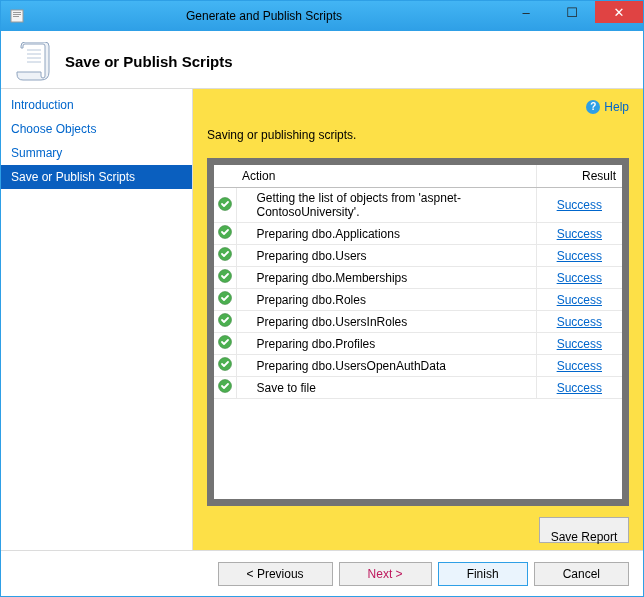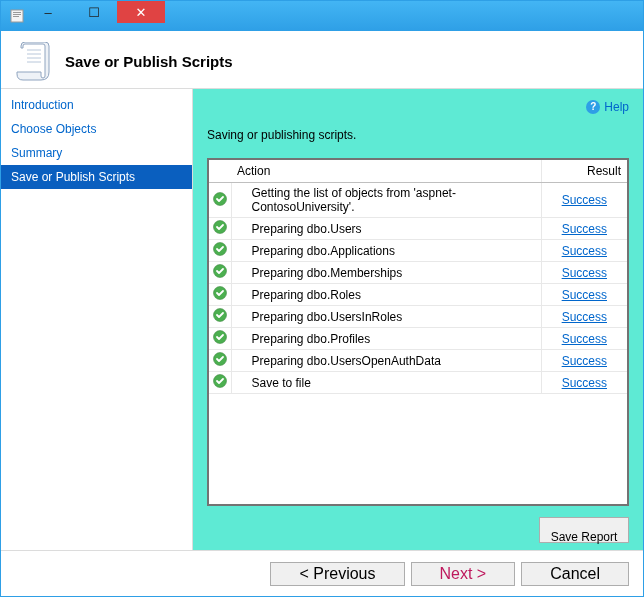--- a/index.html
+++ b/index.html
@@ -7,55 +7,56 @@
 .titlebar { height: 30px; background: linear-gradient(#43b5f4, #2e9fe6); display: flex; align-items: center; color: #000; position: relative; }
 .titlebar-title { flex: 1; text-align: center; font-size: 12px; color: #000; }
 .titlebar-icon { width: 16px; height: 16px; margin-left: 8px; }
 .win-controls { display: flex; height: 100%; }
 .win-btn { width: 46px; height: 22px; display: flex; align-items: center; justify-content: center; font-size: 13px; cursor: pointer; }
 .win-btn.close { background: #e04343; color: #fff; width: 48px; }
 .win-btn.min, .win-btn.max { color: #222; }
 .header { display: flex; align-items: center; padding: 10px 14px 6px 14px; border-bottom: 1px solid #dcdcdc; height: 58px; background: #fff; }
 .header-icon { width: 36px; height: 40px; margin-right: 14px; }
 .header-title { font-size: 15px; font-weight: bold; color: #000; }
-.body { display: flex; height: calc(100% - 30px - 58px - 46px); background: #5eead4; }
+.body { display: flex; height: calc(100% - 30px - 58px - 46px); background: #fde047; }
 .sidebar { width: 192px; border-right: 1px solid #dcdcdc; background: #fff; padding-top: 4px; }
 .sidebar-item { padding: 5px 10px; color: #0066cc; cursor: pointer; font-size: 12px; }
 .sidebar-item.active { background: #0a5fbf; color: #fff; }
 .main { flex: 1; padding: 10px 14px 0 14px; display: flex; flex-direction: column; }
 .help-row { text-align: right; margin-bottom: 14px; }
 .help-link { color: #0066cc; font-size: 12px; cursor: pointer; display: inline-flex; align-items: center; gap: 4px; }
 .help-icon { display: inline-block; width: 14px; height: 14px; border-radius: 50%; background: #2e9fe6; color: #fff; text-align: center; font-size: 10px; line-height: 14px; font-weight: bold; }
 .section-title { font-weight: normal; font-size: 12px; margin-bottom: 16px; }
-.table-container { border: 2px solid #737373; background: #fff; flex: 1; overflow: auto; margin-bottom: 11px; }
+.table-container { border: 7px solid #737373; background: #fff; flex: 1; overflow: auto; margin-bottom: 11px; }
 table { width: 100%; border-collapse: collapse; font-size: 12px; }
 th { text-align: left; font-weight: normal; padding: 4px 6px; border-bottom: 1px solid #bfbfbf; background: #fff; border-right: 1px solid #e8e8e8; }
 th:first-child { width: 22px; border-right: none; }
 th.result-col { width: 70px; text-align: right; }
 td { padding: 3px 20px; border-bottom: 1px solid #e8e8e8; border-right: 1px solid #e8e8e8; vertical-align: middle; }
 td:last-child, th:last-child { border-right: none; }
 td.icon-cell { width: 22px; text-align: center; padding: 2px; }
 .success-icon { width: 14px; height: 14px; display: inline-block; }
 .report-row { text-align: right; margin-bottom: 6px; }
 .footer { height: 46px; border-top: 1px solid #dcdcdc; display: flex; align-items: center; justify-content: flex-end; padding: 0 14px; gap: 6px; background: #fff; }
-.btn { min-width: 76px; height: 24px; font-size: 16px; border: 1px solid #adadad; background: #f0f0f0; cursor: pointer; padding: 0 28px; }
+.btn { min-width: 76px; height: 24px; font-size: 12px; border: 1px solid #adadad; background: #f0f0f0; cursor: pointer; padding: 0 28px; }
 .btn:disabled { color: #be185d; cursor: default; }
 .btn.primary { border: 1px solid #2e9fe6; background: #eaf4fd; }
 .report-btn { min-width: 90px; height: 24px; font-size: 12px; border: 1px solid #adadad; background: #f0f0f0; cursor: pointer; padding: 12px 10px; }
 </style>
 </head>
 <body>
 
 <div class="titlebar">
   <svg class="titlebar-icon" viewBox="0 0 16 16">
       <rect x="2" y="2" width="12" height="12" fill="#f4f4f4" stroke="#999"></rect>
       <rect x="4" y="4" width="8" height="1" fill="#999"></rect>
       <rect x="4" y="6" width="8" height="1" fill="#999"></rect>
       <rect x="4" y="8" width="6" height="1" fill="#999"></rect>
     </svg>
+  <div class="titlebar-title">Generate and Publish Scripts</div>
   <div class="win-controls">
     <div class="win-btn min">–</div>
     <div class="win-btn max">☐</div>
     <div class="win-btn close">✕</div>
   </div>
 </div>
 
 <div class="header">
   <svg class="header-icon" viewBox="0 0 36 40">
     <path d="M 6 4 Q 6 0 10 0 L 30 0 Q 34 0 34 4 L 34 30 Q 34 38 26 38 L 8 38 Q 2 38 2 32 L 2 30 L 26 30 L 26 34 Q 26 36 28 36 Q 30 36 30 34 L 30 4 Q 30 2 28 2 L 10 2 Q 8 2 8 4 L 8 6 L 6 6 Z" fill="#eef2f7" stroke="#8fa4bf" stroke-width="1"></path>
@@ -98,29 +99,29 @@
                   <path d="M4 7 L6 9 L10 5" stroke="#fff" stroke-width="1.8" fill="none" stroke-linecap="round" stroke-linejoin="round"></path>
                 </svg></td>
               <td>Getting the list of objects from 'aspnet-ContosoUniversity'.</td>
               <td style="color: rgb(0, 102, 204); text-decoration: underline; cursor: pointer;">Success</td>
             </tr>
             <tr>
               <td class="icon-cell"><svg class="success-icon" viewBox="0 0 14 14">
                   <circle cx="7" cy="7" r="6.5" fill="#4caf50" stroke="#2e7d32" stroke-width="0.5"></circle>
                   <path d="M4 7 L6 9 L10 5" stroke="#fff" stroke-width="1.8" fill="none" stroke-linecap="round" stroke-linejoin="round"></path>
                 </svg></td>
-              <td>Preparing dbo.Users</td>
+              <td>Preparing dbo.Applications</td>
               <td style="color: rgb(0, 102, 204); text-decoration: underline; cursor: pointer;">Success</td>
             </tr>
             <tr>
               <td class="icon-cell"><svg class="success-icon" viewBox="0 0 14 14">
                   <circle cx="7" cy="7" r="6.5" fill="#4caf50" stroke="#2e7d32" stroke-width="0.5"></circle>
                   <path d="M4 7 L6 9 L10 5" stroke="#fff" stroke-width="1.8" fill="none" stroke-linecap="round" stroke-linejoin="round"></path>
                 </svg></td>
-              <td>Preparing dbo.Applications</td>
+              <td>Preparing dbo.Users</td>
               <td style="color: rgb(0, 102, 204); text-decoration: underline; cursor: pointer;">Success</td>
             </tr>
             <tr>
               <td class="icon-cell"><svg class="success-icon" viewBox="0 0 14 14">
                   <circle cx="7" cy="7" r="6.5" fill="#4caf50" stroke="#2e7d32" stroke-width="0.5"></circle>
                   <path d="M4 7 L6 9 L10 5" stroke="#fff" stroke-width="1.8" fill="none" stroke-linecap="round" stroke-linejoin="round"></path>
                 </svg></td>
               <td>Preparing dbo.Memberships</td>
               <td style="color: rgb(0, 102, 204); text-decoration: underline; cursor: pointer;">Success</td>
             </tr>
@@ -169,14 +170,15 @@
     </div>
     <div class="report-row">
       <button class="report-btn">Save Report</button>
     </div>
   </div>
 </div>
 
 <div class="footer">
   <button class="btn">&lt; Previous</button>
   <button class="btn" disabled="">Next &gt;</button>
+  <button class="btn primary">Finish</button>
   <button class="btn">Cancel</button>
 </div>
 
 </body></html>

